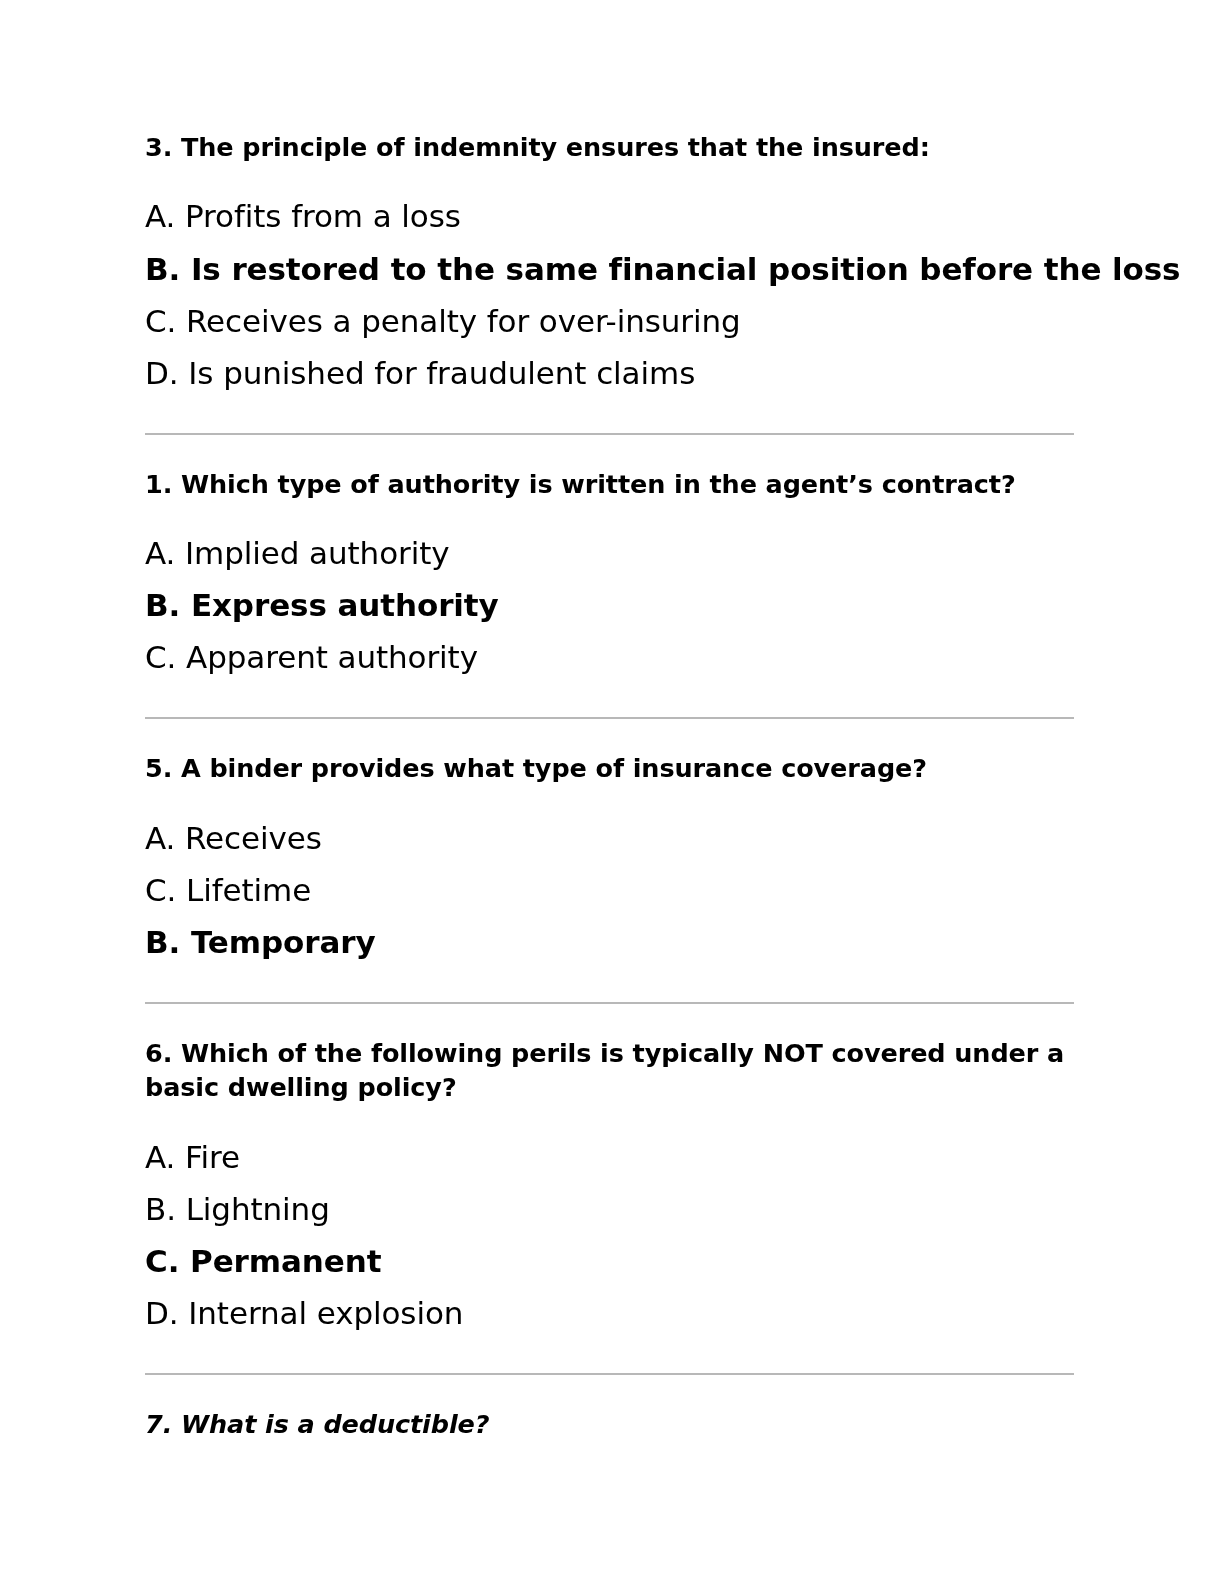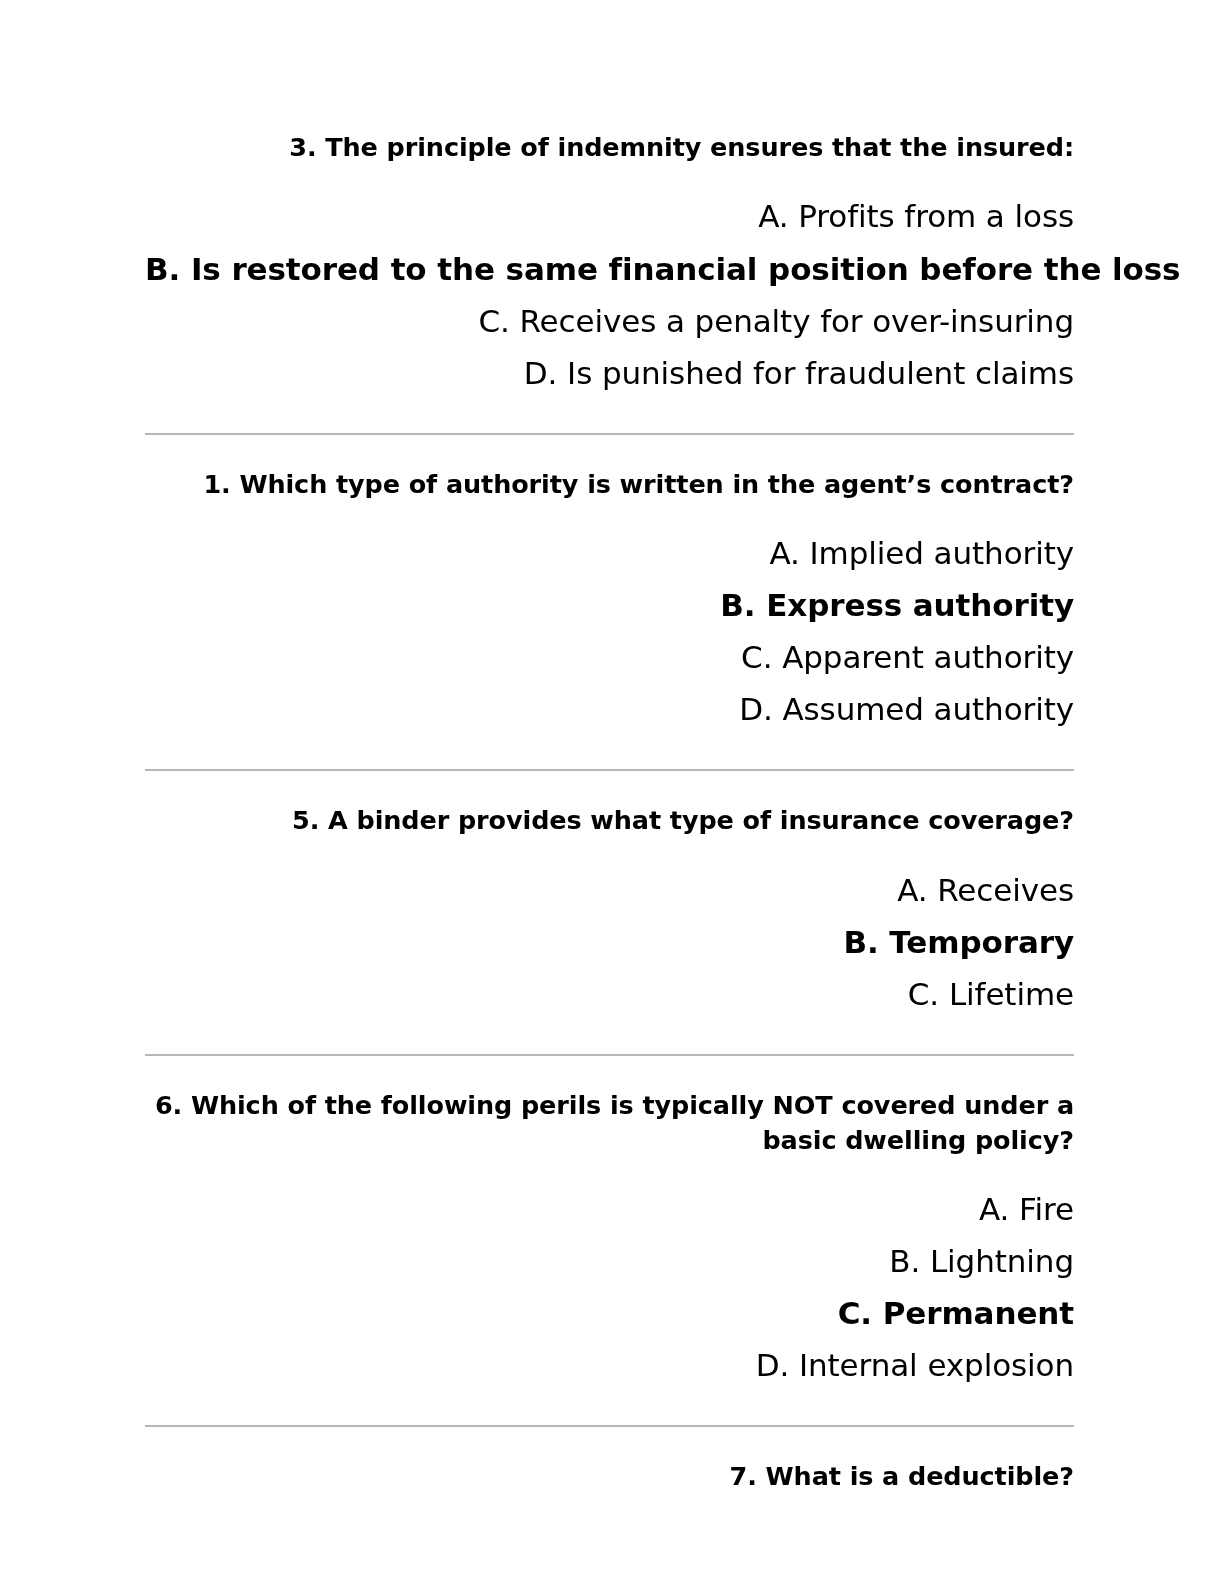--- a/index.html
+++ b/index.html
@@ -14,21 +14,20 @@
     color: #000000;
     overflow: hidden;
   }
   .page {
     position: relative;
     width: 1224px;
     height: 1584px;
     background: #ffffff;
     box-sizing: border-box;
     padding: 130px 150px 8px 145px;
-    text-align: right;
   }
   .question-block {
     margin-bottom: 0;
   }
   .q-title {
     font-size: 25.5px;
     font-weight: bold;
     line-height: 1.35;
     letter-spacing: -0.1px;
     margin: 0 0 26px 0;
@@ -49,20 +48,21 @@
     font-weight: bold;
   }
   .divider {
     border: none;
     border-top: 2px solid #b8b8b8;
     margin: 34px 0 32px 0;
     width: 100%;
   }
   .last-q .q-title {
     margin-bottom: 4px;
+    font-style: italic;
   }
 </style>
 </head>
 <body>
 
 <div class="page">
 
   <div class="question-block">
     <p class="q-title">3. The principle of indemnity ensures that the insured:</p>
     <ul class="options">
@@ -74,32 +74,31 @@
   </div>
 
   <hr class="divider">
 
   <div class="question-block">
     <p class="q-title">1. Which type of authority is written in the agent’s contract?</p>
     <ul class="options">
       <li class="option">A. Implied authority</li>
       <li class="option correct">B. Express authority</li>
       <li class="option">C. Apparent authority</li>
-      <li class="option">D. Assumed authority</li>
     </ul>
   </div>
 
   <hr class="divider">
 
   <div class="question-block">
     <p class="q-title">5. A binder provides what type of insurance coverage?</p>
     <ul class="options">
       <li class="option">A. Receives</li>
+      <li class="option">C. Lifetime</li>
       <li class="option correct">B. Temporary</li>
-      <li class="option">C. Lifetime</li>
     </ul>
   </div>
 
   <hr class="divider">
 
   <div class="question-block">
     <p class="q-title">6. Which of the following perils is typically NOT covered under a basic dwelling policy?</p>
     <ul class="options">
       <li class="option">A. Fire</li>
       <li class="option">B. Lightning</li>

